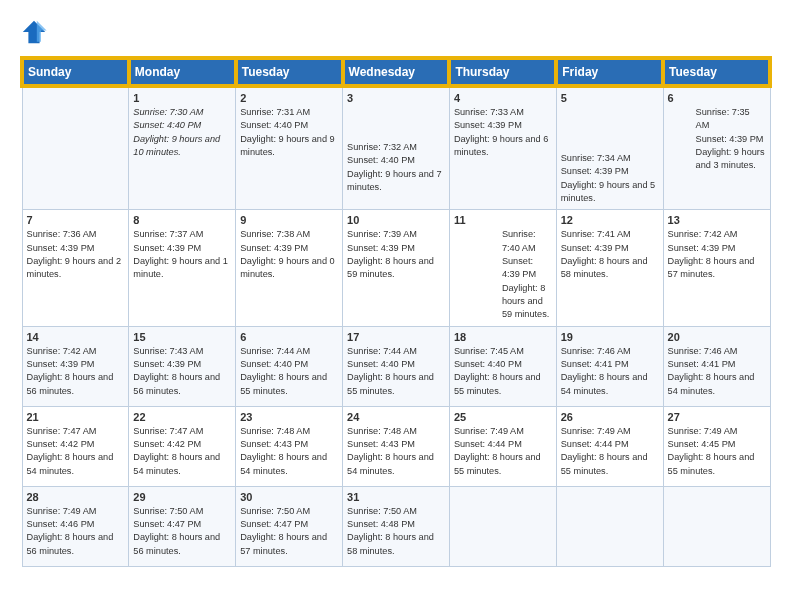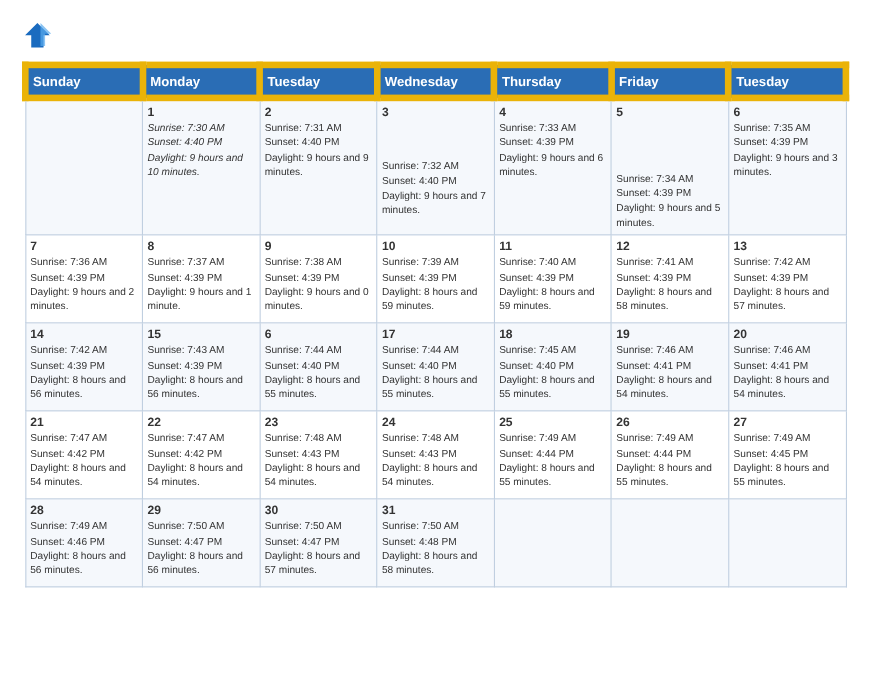--- a/index.html
+++ b/index.html
@@ -64,21 +64,21 @@
       border-collapse: collapse;
       table-layout: fixed;
     }
     thead tr th {
       background-color: #2a6db5;
       color: #fff;
       font-size: 12px;
       font-weight: bold;
       padding: 5px 4px;
       text-align: left;
-      border: 6px solid #eab308;
+      border: 4px solid #eab308;
     }
     tbody tr td {
       border: 1px solid #c0cfe0;
       vertical-align: top;
       padding: 4px 4px;
       font-size: 9.5px;
       color: #333;
       height: 80px;
     }
     tbody tr:nth-child(odd) td {
@@ -159,21 +159,21 @@
 Daylight: 9 hours and 6 minutes.</div>
           </td>
           <td>
             <span class="day-num">5</span>
             <div class="cell-text" style="white-space: pre-line; margin-top: 48px;">Sunrise: 7:34 AM
 Sunset: 4:39 PM
 Daylight: 9 hours and 5 minutes.</div>
           </td>
           <td>
             <span class="day-num">6</span>
-            <div class="cell-text" style="white-space: pre-line;">Sunrise: 7:35 AM
+            <div class="cell-text" style="white-space: pre-line; margin-left: 28px;">Sunrise: 7:35 AM
 Sunset: 4:39 PM
 Daylight: 9 hours and 3 minutes.</div>
           </td>
         </tr>
         <tr>
           <td>
             <span class="day-num">7</span>
             <div class="cell-text" style="white-space: pre-line;">Sunrise: 7:36 AM
 Sunset: 4:39 PM
 Daylight: 9 hours and 2 minutes.</div>
@@ -191,21 +191,21 @@
 Daylight: 9 hours and 0 minutes.</div>
           </td>
           <td>
             <span class="day-num">10</span>
             <div class="cell-text" style="white-space: pre-line;">Sunrise: 7:39 AM
 Sunset: 4:39 PM
 Daylight: 8 hours and 59 minutes.</div>
           </td>
           <td>
             <span class="day-num">11</span>
-            <div class="cell-text" style="white-space: pre-line;">Sunrise: 7:40 AM
+            <div class="cell-text" style="white-space: pre-line; margin-left: 48px;">Sunrise: 7:40 AM
 Sunset: 4:39 PM
 Daylight: 8 hours and 59 minutes.</div>
           </td>
           <td>
             <span class="day-num">12</span>
             <div class="cell-text" style="white-space: pre-line;">Sunrise: 7:41 AM
 Sunset: 4:39 PM
 Daylight: 8 hours and 58 minutes.</div>
           </td>
           <td>

